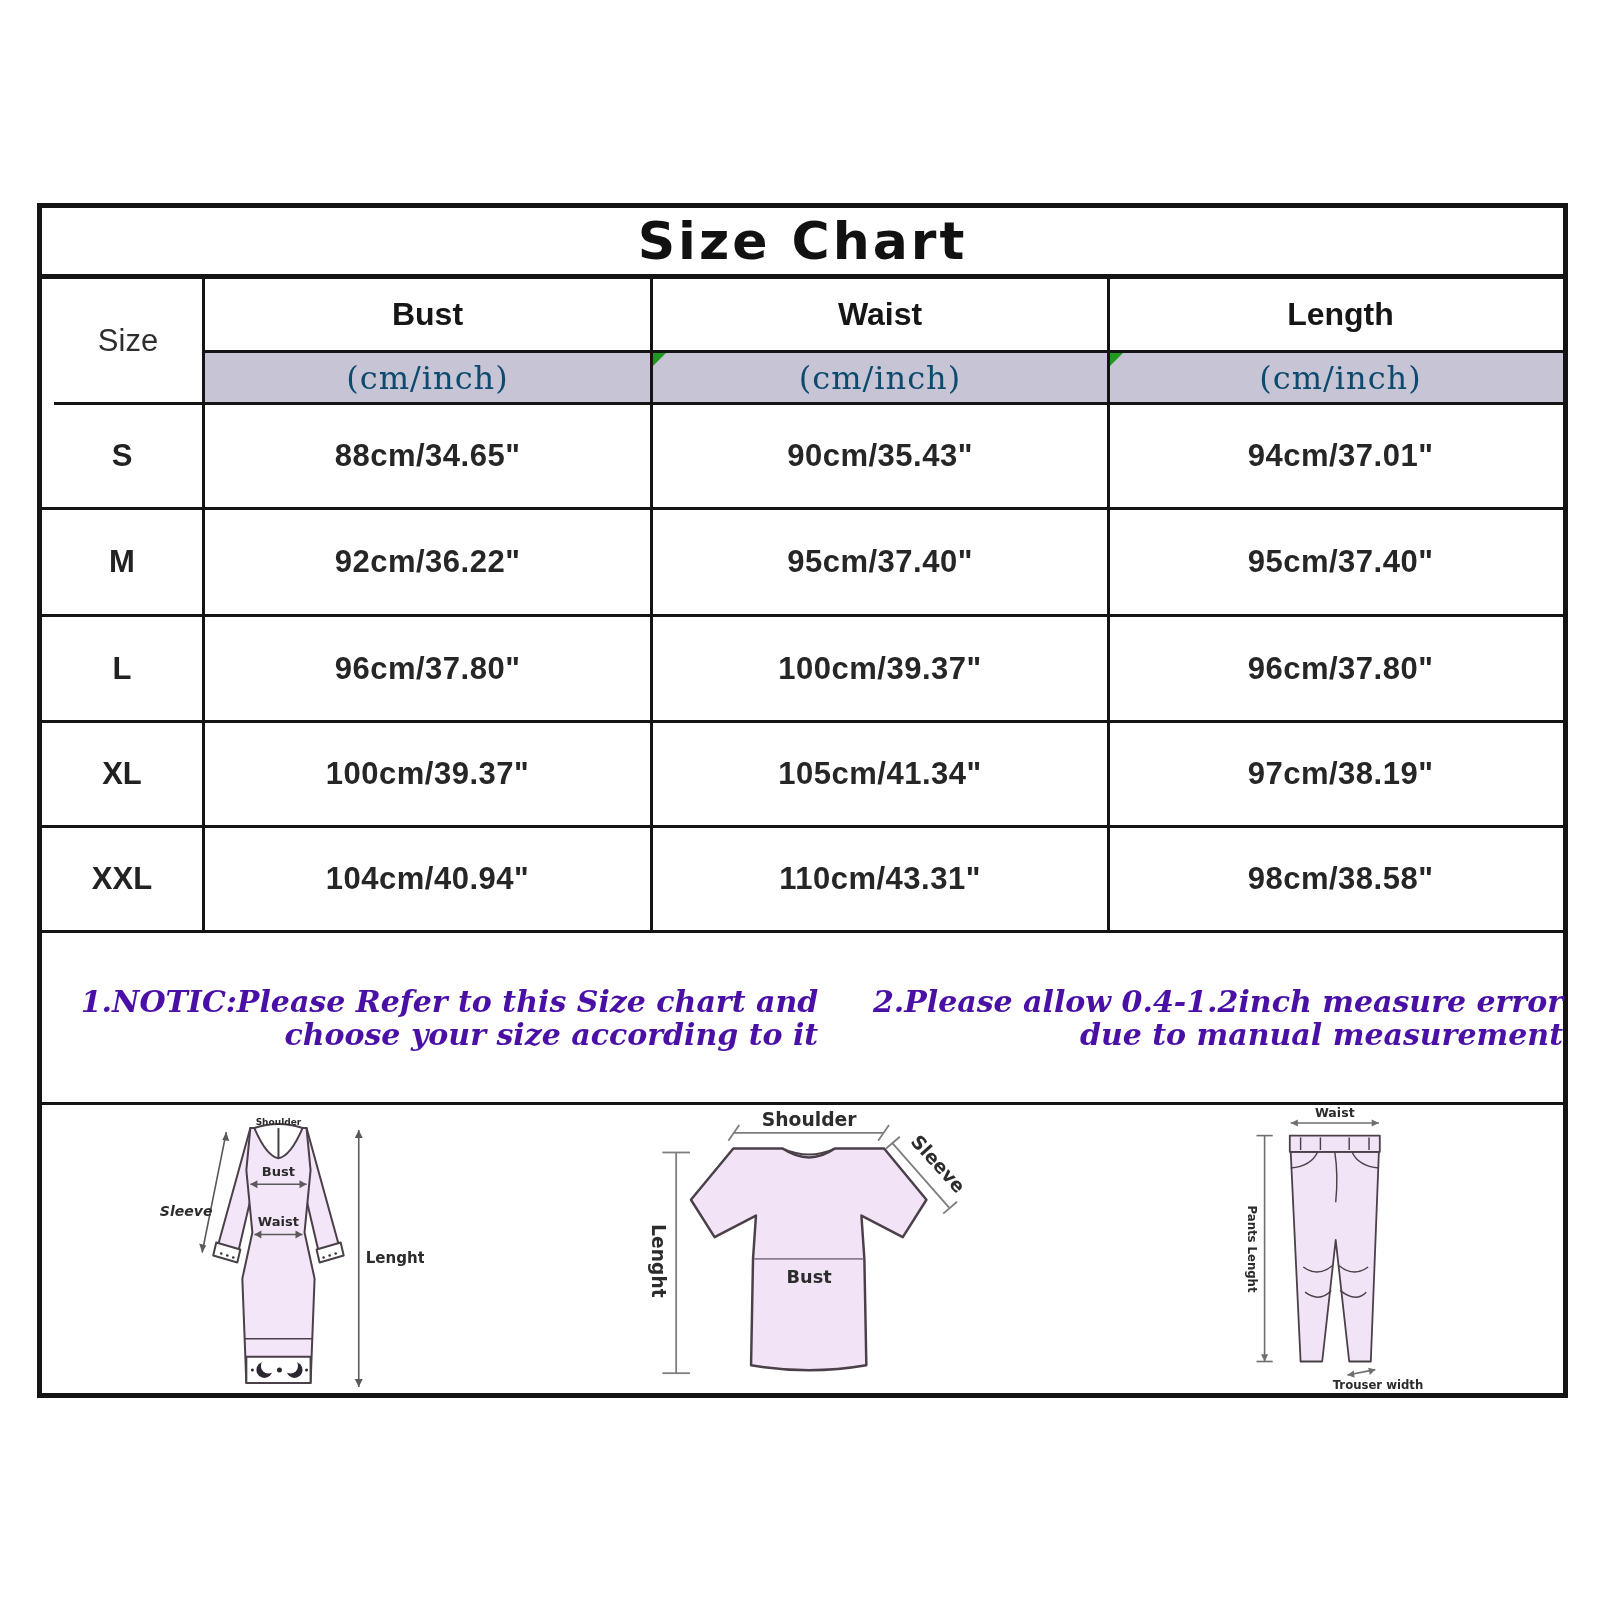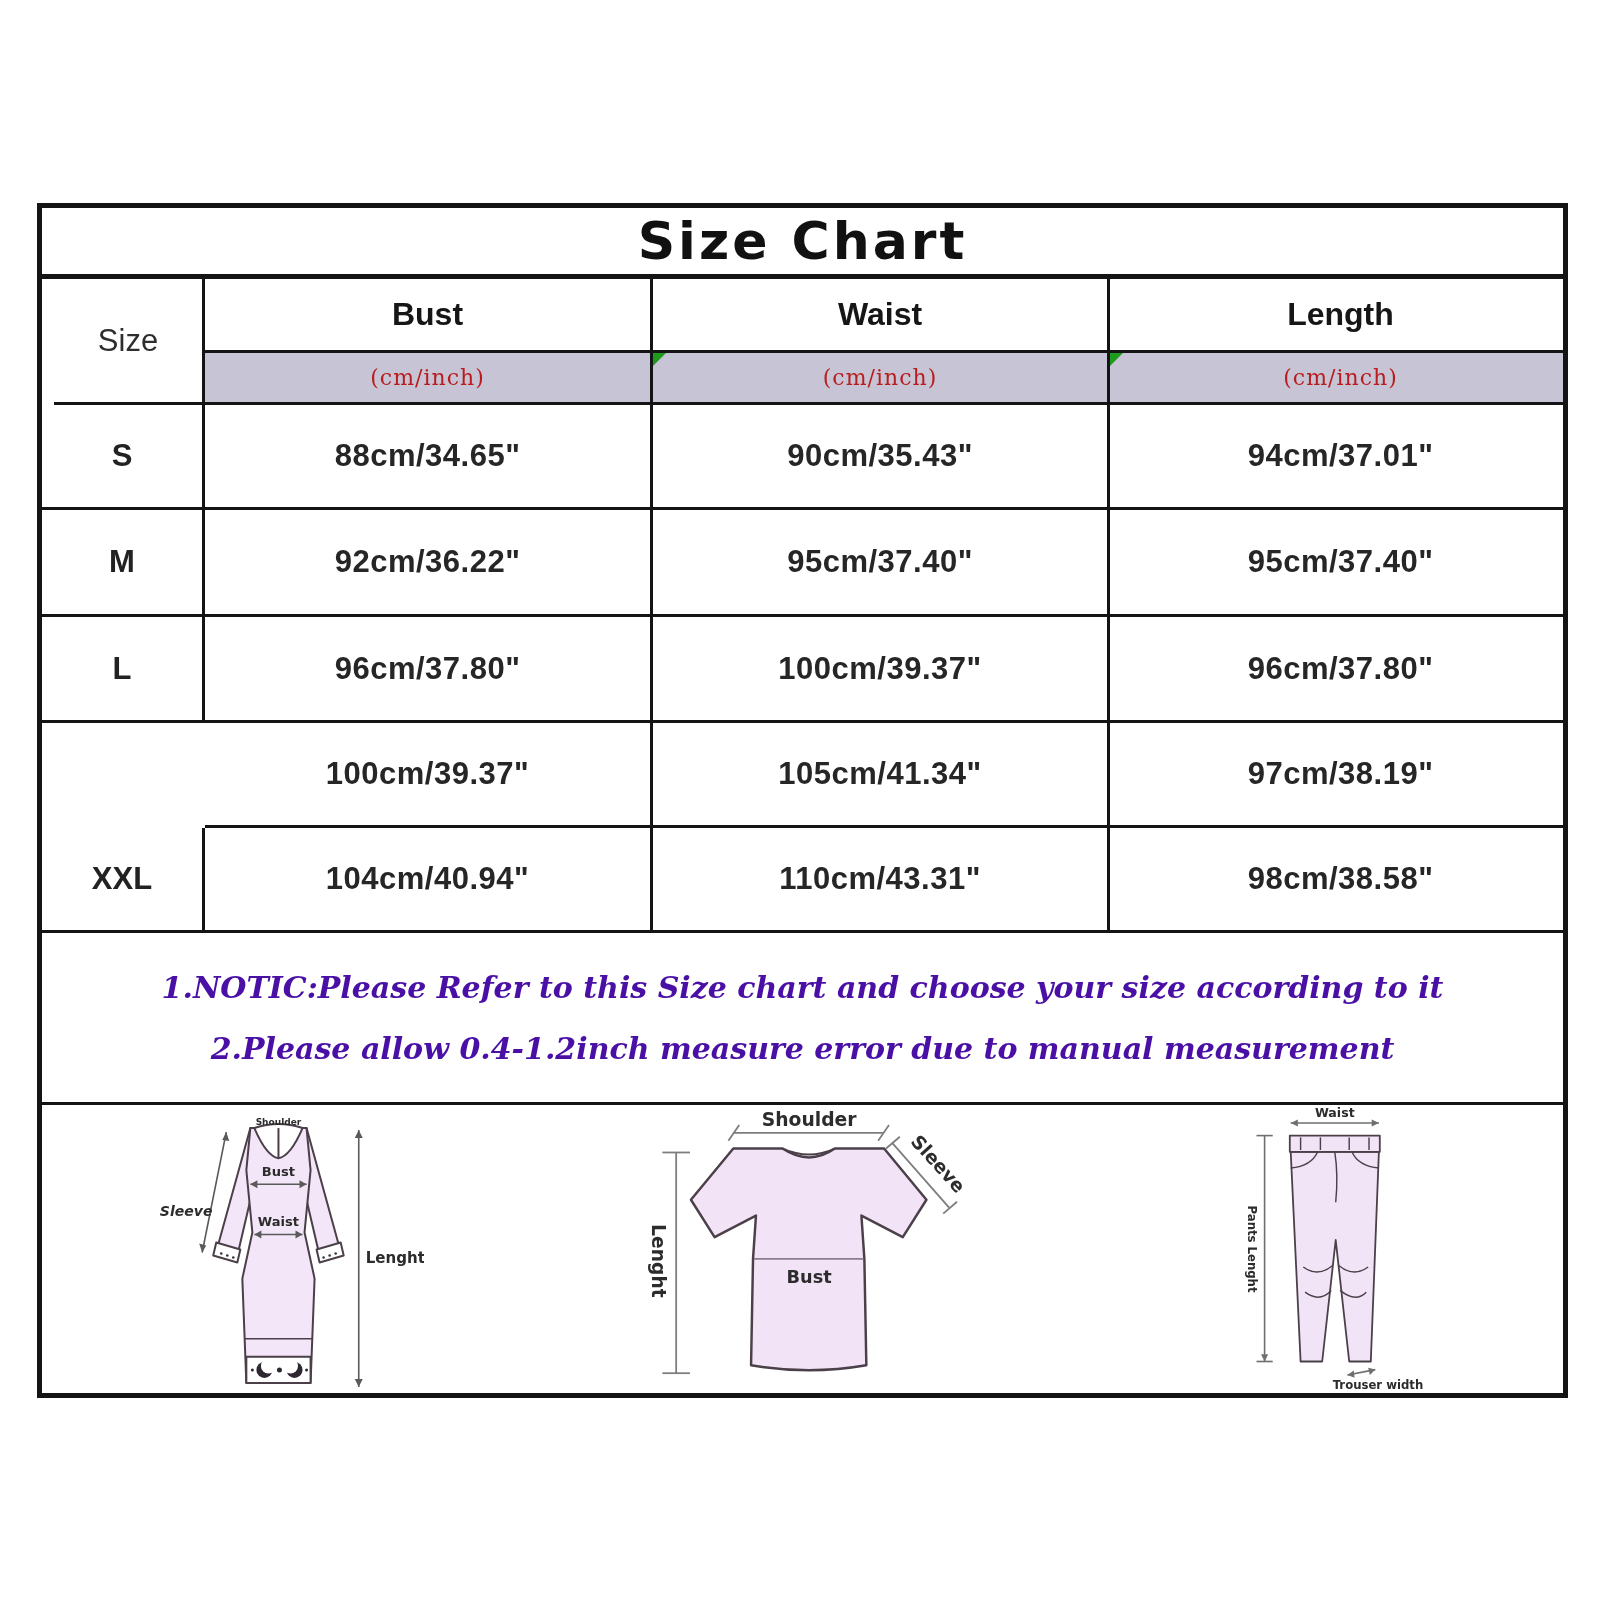--- a/index.html
+++ b/index.html
@@ -10,29 +10,29 @@
         grid-template-columns:163px 448px 457px 1fr;
         grid-template-rows:71px 74px 52px 105px 107px 106px 105px 105px 172px 1fr;}
   .cell{box-sizing:border-box;border-right:3px solid #141414;border-bottom:3px solid #141414;
         display:flex;align-items:center;justify-content:center;position:relative;}
   .cell.last{border-right:none;padding-left:8px;}
   .title-row{grid-area:1/1/2/5;border-right:none;border-bottom:5px solid #141414;
         font-size:52px;font-weight:700;letter-spacing:3px;color:#111;
         font-family:"DejaVu Sans",sans-serif;}
   .size-head{grid-area:2/1/4/2;font-size:31px;font-weight:400;color:#2e2e2e;margin-left:12px;}
   .col-head{font-size:32px;font-weight:700;color:#161616;}
-  .unit{background:#c7c4d6;font-family:"DejaVu Serif",serif;font-size:22px;font-weight:500;
-        color:#b91c1c;letter-spacing:1px;}
+  .unit{background:#c7c4d6;font-family:"DejaVu Serif",serif;font-size:32px;font-weight:500;
+        color:#0c4a6e;letter-spacing:1px;}
   .flag{position:absolute;left:0;top:0;width:0;height:0;
         border-top:13px solid #1f9a1f;border-right:13px solid transparent;}
   .szcell{font-size:31px;font-weight:700;color:#222;}
   .datacell{font-size:31px;font-weight:700;color:#262626;letter-spacing:0.5px;}
-  .notes{grid-area:9/1/10/5;border-right:none;flex-direction:column;justify-content:center;
+  .notes{grid-area:9/1/10/5;border-right:none;flex-direction:row;justify-content:center;
         gap:28px;font-family:"DejaVu Serif",serif;font-style:italic;font-weight:700;
-        font-size:30px;color:#4a10a6;text-align:left;}
+        font-size:30px;color:#4a10a6;text-align:right;}
   .notes p{margin:0;line-height:1.1;}
   .diagrams{grid-area:10/1/11/5;border-right:none;border-bottom:none;display:block;padding-left:25px;}
   .diagram{position:absolute;}
   .dress{left:116px;top:5px;}
   .tshirt{left:578px;top:6px;}
   .pants{left:1192px;top:0px;}
   svg text{font-family:"DejaVu Sans",sans-serif;font-weight:700;fill:#2c2c2c;}
 </style>
 </head>
 <body>
@@ -67,20 +67,21 @@
     <div class="cell szcell" style="grid-area:5/1/6/2">M</div>
     <div class="cell datacell" style="grid-area:5/2/6/3">92cm/36.22"</div>
     <div class="cell datacell" style="grid-area:5/3/6/4">95cm/37.40"</div>
     <div class="cell datacell last" style="grid-area:5/4/6/5">95cm/37.40"</div>
 
     <div class="cell szcell" style="grid-area:6/1/7/2">L</div>
     <div class="cell datacell" style="grid-area:6/2/7/3">96cm/37.80"</div>
     <div class="cell datacell" style="grid-area:6/3/7/4">100cm/39.37"</div>
     <div class="cell datacell last" style="grid-area:6/4/7/5">96cm/37.80"</div>
 
+    <div class="cell szcell" style="grid-area:7/1/8/2">XL</div>
     <div class="cell datacell" style="grid-area:7/2/8/3">100cm/39.37"</div>
     <div class="cell datacell" style="grid-area:7/3/8/4">105cm/41.34"</div>
     <div class="cell datacell last" style="grid-area:7/4/8/5">97cm/38.19"</div>
 
     <div class="cell szcell" style="grid-area:8/1/9/2">XXL</div>
     <div class="cell datacell" style="grid-area:8/2/9/3">104cm/40.94"</div>
     <div class="cell datacell" style="grid-area:8/3/9/4">110cm/43.31"</div>
     <div class="cell datacell last" style="grid-area:8/4/9/5">98cm/38.58"</div>
 
     <div class="cell notes">

